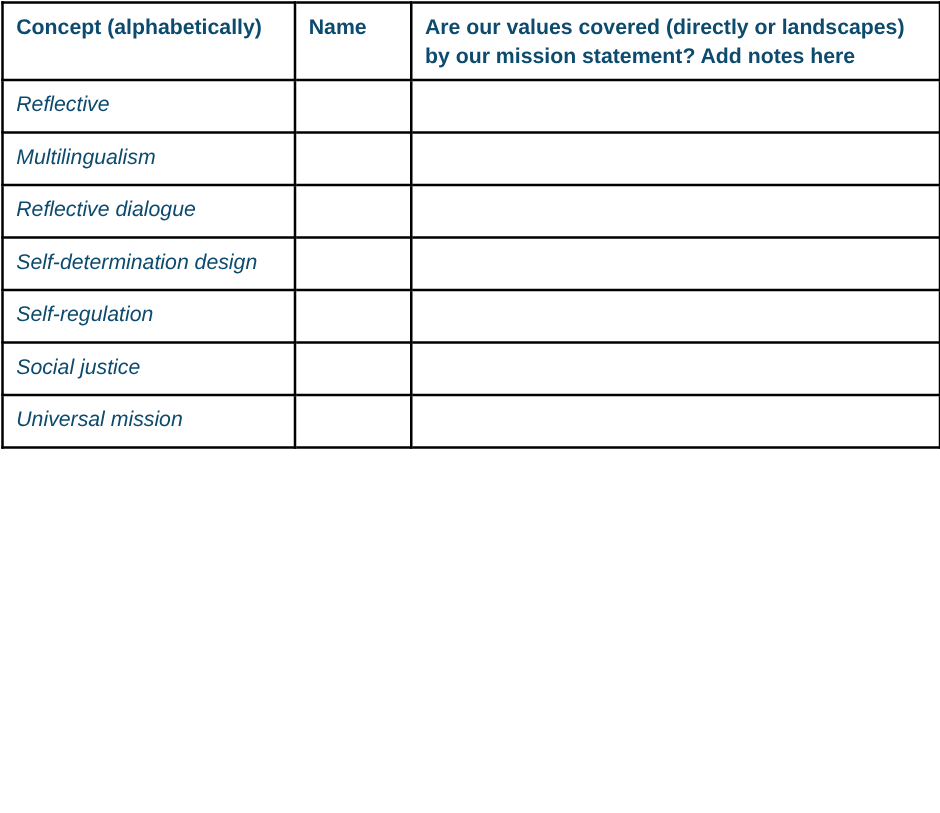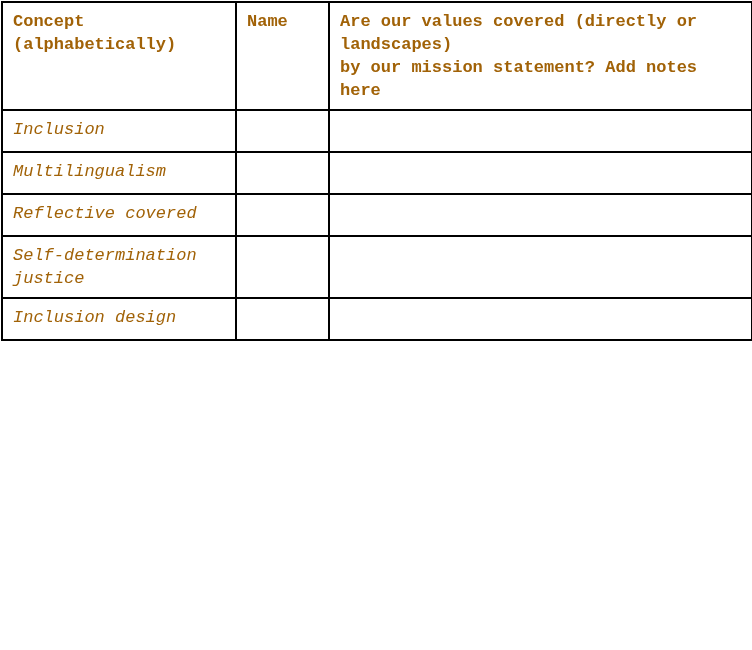--- a/index.html
+++ b/index.html
@@ -12,22 +12,22 @@
     width: 752px;
     height: 650px;
     background: #ffffff;
     box-sizing: border-box;
     padding: 1px;
   }
   table.values-table {
     border-collapse: collapse;
     table-layout: fixed;
     width: 750px;
-    font-family: Liberation Mono, monospace;
-    color: #a16207;
+    font-family: Liberation Sans, sans-serif;
+    color: #0c4a6e;
   }
   table.values-table th,
   table.values-table td {
     border: 2px solid #000000;
     padding: 7px 10px 7px 10px;
     vertical-align: top;
     text-align: left;
     font-size: 17px;
     line-height: 23px;
     box-sizing: border-box;
@@ -64,39 +64,49 @@
     <thead>
       <tr>
         <th class="col-header">Concept (alphabetically)</th>
         <th class="col-header">Name</th>
         <th class="col-header">Are our values covered (directly or landscapes)
 by our mission statement? Add notes here</th>
       </tr>
     </thead>
     <tbody id="table-body">
         <tr>
-          <td class="concept-cell">Inclusion</td>
+          <td class="concept-cell">Reflective</td>
           <td class="name-cell"></td>
           <td class="notes-cell"></td>
         </tr>
         <tr>
           <td class="concept-cell">Multilingualism</td>
           <td class="name-cell"></td>
           <td class="notes-cell"></td>
         </tr>
         <tr>
-          <td class="concept-cell">Reflective covered</td>
+          <td class="concept-cell">Reflective dialogue</td>
           <td class="name-cell"></td>
           <td class="notes-cell"></td>
         </tr>
         <tr>
-          <td class="concept-cell">Self-determination justice</td>
+          <td class="concept-cell">Self-determination design</td>
           <td class="name-cell"></td>
           <td class="notes-cell"></td>
         </tr>
         <tr>
-          <td class="concept-cell">Inclusion design</td>
+          <td class="concept-cell">Self-regulation</td>
+          <td class="name-cell"></td>
+          <td class="notes-cell"></td>
+        </tr>
+        <tr>
+          <td class="concept-cell">Social justice</td>
+          <td class="name-cell"></td>
+          <td class="notes-cell"></td>
+        </tr>
+        <tr>
+          <td class="concept-cell">Universal mission</td>
           <td class="name-cell"></td>
           <td class="notes-cell"></td>
         </tr>
       </tbody>
   </table>
 </div>
 
 </body></html>

